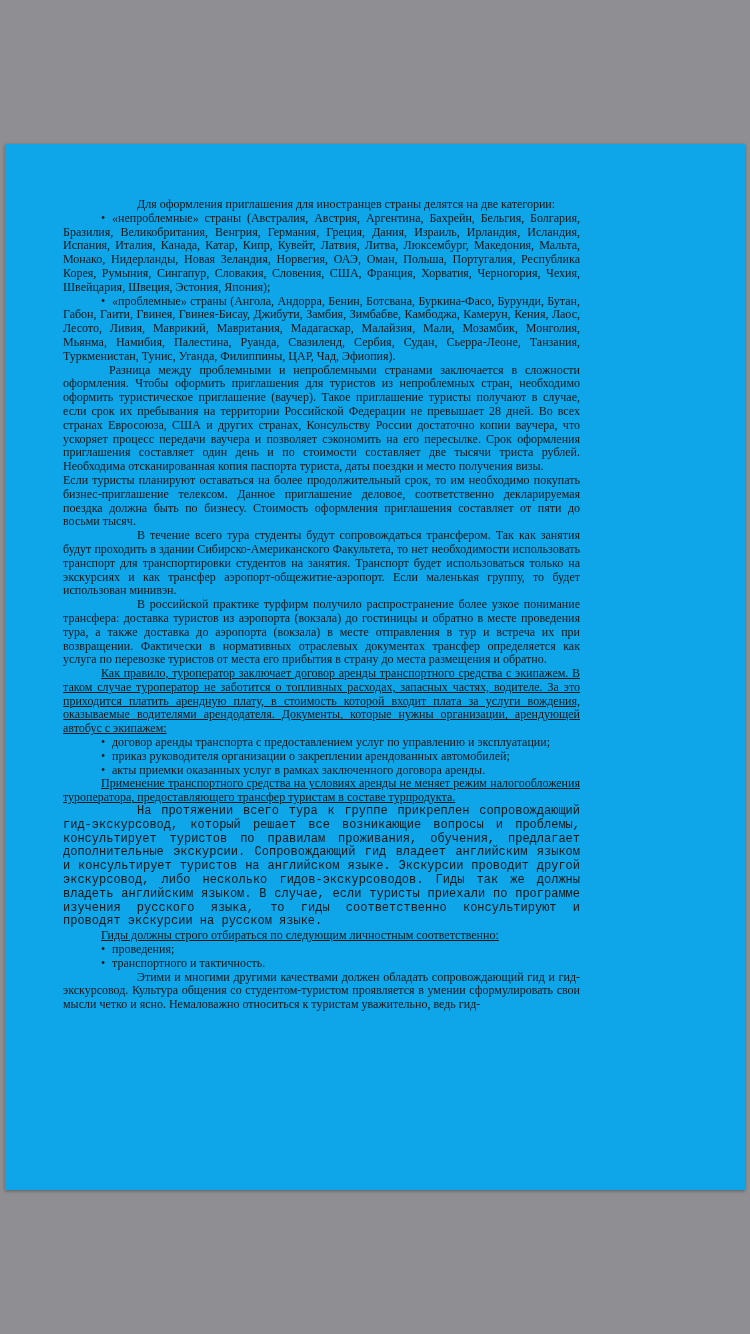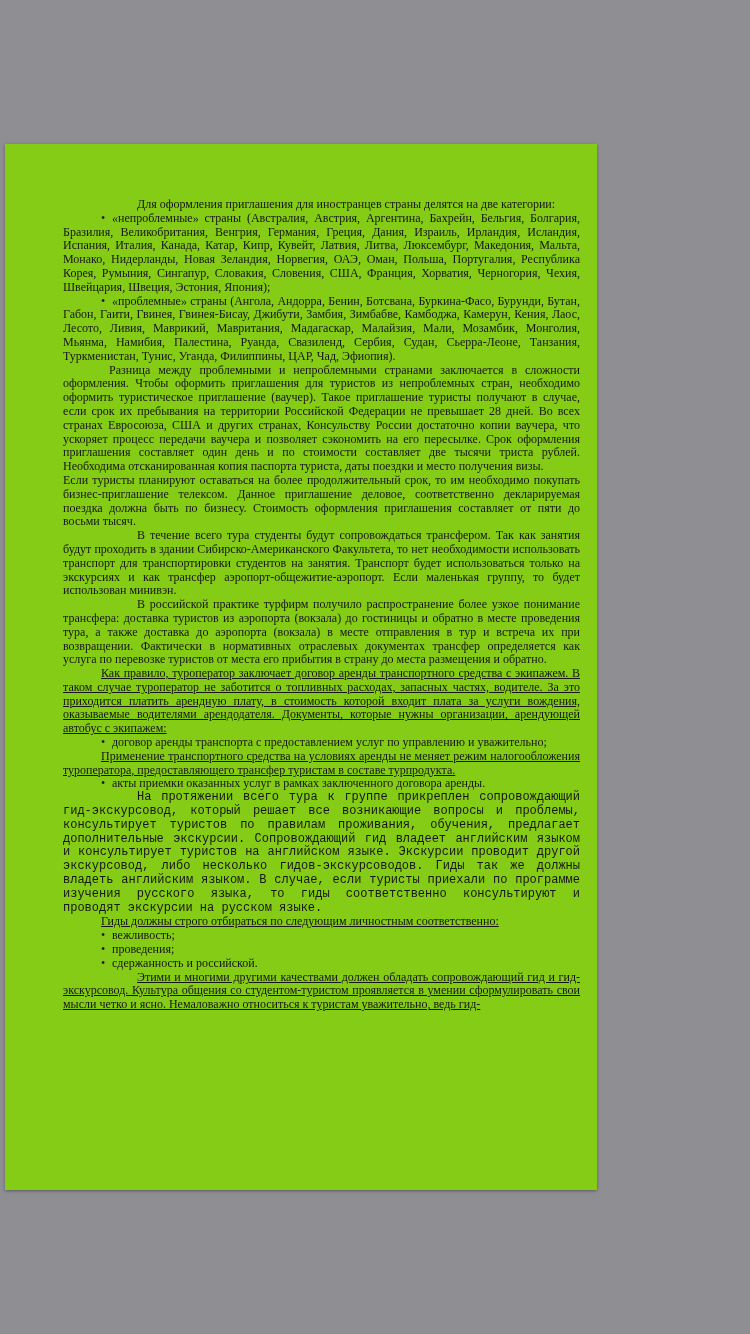--- a/index.html
+++ b/index.html
@@ -15,23 +15,23 @@
   }
   .screen {
     position: absolute;
     inset: 0;
     background: #8e8e93;
   }
   .page {
     position: absolute;
     left: 5px;
     top: 144px;
-    width: 592px;
+    width: 740px;
     height: 1046px;
-    background: #84cc16;
+    background: #0ea5e9;
     box-shadow: 0 1px 3px rgba(0,0,0,0.35);
     overflow: hidden;
   }
   .content {
     position: absolute;
     left: 58px;
     top: 54px;
     width: 517px;
     font-family: "Liberation Serif", "DejaVu Serif", serif;
     font-size: 12px;
@@ -45,45 +45,45 @@
     padding: 0;
   }
   .indent-lg   { text-indent: 74px; }
   .indent-md   { text-indent: 46px; }
   .indent-sm   { text-indent: 38px; text-decoration: underline; }
   .indent-none { text-indent: 0; }
   .bullet-para { text-indent: 38px; }
   .gap-sm { margin-top: 4px; }
   .gap-md { margin-top: 5px; }
   .gap-lg { margin-top: 8px; font-family: Liberation Mono, monospace; }
-  .gap-xl { margin-top: 10px; text-decoration: underline; }
+  .gap-xl { margin-top: 10px; }
   .bullet-marker {
     display: inline-block;
     width: 11px;
     text-indent: 0;
   }
 </style>
 </head>
 <body>
 
 <div class="screen">
   <div class="page">
     <div class="content" id="doc-content">
         <p class="para indent-lg">Для оформления приглашения для иностранцев страны делятся на две категории:</p>
         <p class="para bullet-para"><span class="bullet-marker">•</span><span>«непроблемные» страны (Австралия, Австрия, Аргентина, Бахрейн, Бельгия, Болгария, Бразилия, Великобритания, Венгрия, Германия, Греция, Дания, Израиль, Ирландия, Исландия, Испания, Италия, Канада, Катар, Кипр, Кувейт, Латвия, Литва, Люксембург, Македония, Мальта, Монако, Нидерланды, Новая Зеландия, Норвегия, ОАЭ, Оман, Польша, Португалия, Республика Корея, Румыния, Сингапур, Словакия, Словения, США, Франция, Хорватия, Черногория, Чехия, Швейцария, Швеция, Эстония, Япония);</span></p>
         <p class="para bullet-para"><span class="bullet-marker">•</span><span>«проблемные» страны (Ангола, Андорра, Бенин, Ботсвана, Буркина-Фасо, Бурунди, Бутан, Габон, Гаити, Гвинея, Гвинея-Бисау, Джибути, Замбия, Зимбабве, Камбоджа, Камерун, Кения, Лаос, Лесото, Ливия, Маврикий, Мавритания, Мадагаскар, Малайзия, Мали, Мозамбик, Монголия, Мьянма, Намибия, Палестина, Руанда, Свазиленд, Сербия, Судан, Сьерра-Леоне, Танзания, Туркменистан, Тунис, Уганда, Филиппины, ЦАР, Чад, Эфиопия).</span></p>
         <p class="para indent-md gap-sm">Разница между проблемными и непроблемными странами заключается в сложности оформления. Чтобы оформить приглашения для туристов из непроблемных стран, необходимо оформить туристическое приглашение (ваучер). Такое приглашение туристы получают в случае, если срок их пребывания на территории Российской Федерации не превышает 28 дней. Во всех странах Евросоюза, США и других странах, Консульству России достаточно копии ваучера, что ускоряет процесс передачи ваучера и позволяет сэкономить на его пересылке. Срок оформления приглашения составляет один день и по стоимости составляет две тысячи триста рублей. Необходима отсканированная копия паспорта туриста, даты поездки и место получения визы.</p>
         <p class="para indent-none">Если туристы планируют оставаться на более продолжительный срок, то им необходимо покупать бизнес-приглашение телексом. Данное приглашение деловое, соответственно декларируемая поездка должна быть по бизнесу. Стоимость оформления приглашения составляет от пяти до восьми тысяч.</p>
         <p class="para indent-lg gap-md">В течение всего тура студенты будут сопровождаться трансфером. Так как занятия будут проходить в здании Сибирско-Американского Факультета, то нет необходимости использовать транспорт для транспортировки студентов на занятия. Транспорт будет использоваться только на экскурсиях и как трансфер аэропорт-общежитие-аэропорт. Если маленькая группу, то будет использован минивэн.</p>
         <p class="para indent-lg gap-md">В российской практике турфирм получило распространение более узкое понимание трансфера: доставка туристов из аэропорта (вокзала) до гостиницы и обратно в месте проведения тура, а также доставка до аэропорта (вокзала) в месте отправления в тур и встреча их при возвращении. Фактически в нормативных отраслевых документах трансфер определяется как услуга по перевозке туристов от места его прибытия в страну до места размещения и обратно.</p>
         <p class="para indent-sm">Как правило, туроператор заключает договор аренды транспортного средства с экипажем. В таком случае туроператор не заботится о топливных расходах, запасных частях, водителе. За это приходится платить арендную плату, в стоимость которой входит плата за услуги вождения, оказываемые водителями арендодателя. Документы, которые нужны организации, арендующей автобус с экипажем:</p>
-        <p class="para bullet-para"><span class="bullet-marker">•</span><span>договор аренды транспорта с предоставлением услуг по управлению и уважительно;</span></p>
+        <p class="para bullet-para"><span class="bullet-marker">•</span><span>договор аренды транспорта с предоставлением услуг по управлению и эксплуатации;</span></p>
+        <p class="para bullet-para"><span class="bullet-marker">•</span><span>приказ руководителя организации о закреплении арендованных автомобилей;</span></p>
+        <p class="para bullet-para"><span class="bullet-marker">•</span><span>акты приемки оказанных услуг в рамках заключенного договора аренды.</span></p>
         <p class="para indent-sm">Применение транспортного средства на условиях аренды не меняет режим налогообложения туроператора, предоставляющего трансфер туристам в составе турпродукта.</p>
-        <p class="para bullet-para"><span class="bullet-marker">•</span><span>акты приемки оказанных услуг в рамках заключенного договора аренды.</span></p>
         <p class="para indent-lg gap-lg">На протяжении всего тура к группе прикреплен сопровождающий гид-экскурсовод, который решает все возникающие вопросы и проблемы, консультирует туристов по правилам проживания, обучения, предлагает дополнительные экскурсии. Сопровождающий гид владеет английским языком и консультирует туристов на английском языке. Экскурсии проводит другой экскурсовод, либо несколько гидов-экскурсоводов. Гиды так же должны владеть английским языком. В случае, если туристы приехали по программе изучения русского языка, то гиды соответственно консультируют и проводят экскурсии на русском языке.</p>
         <p class="para indent-sm">Гиды должны строго отбираться по следующим личностным соответственно:</p>
-        <p class="para bullet-para"><span class="bullet-marker">•</span><span>вежливость;</span></p>
         <p class="para bullet-para"><span class="bullet-marker">•</span><span>проведения;</span></p>
-        <p class="para bullet-para"><span class="bullet-marker">•</span><span>сдержанность и российской.</span></p>
+        <p class="para bullet-para"><span class="bullet-marker">•</span><span>транспортного и тактичность.</span></p>
         <p class="para indent-lg gap-xl">Этими и многими другими качествами должен обладать сопровождающий гид и гид-экскурсовод. Культура общения со студентом-туристом проявляется в умении сформулировать свои мысли четко и ясно. Немаловажно относиться к туристам уважительно, ведь гид-</p>
       </div>
   </div>
 </div>
 
 </body></html>

